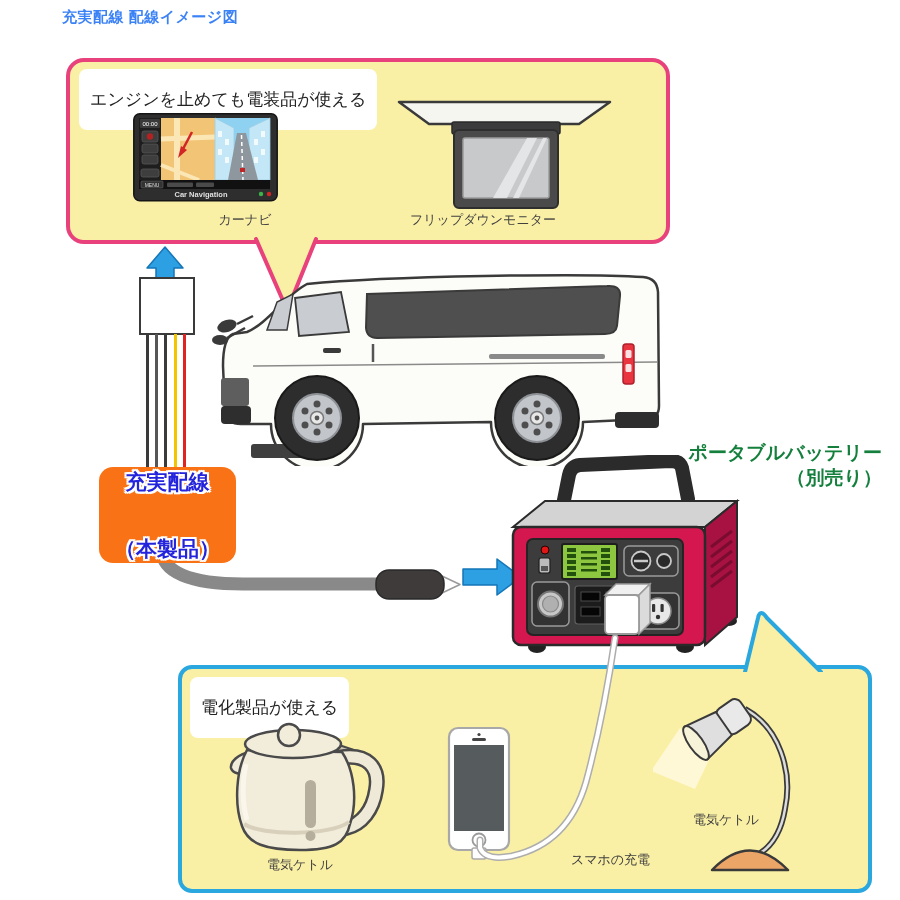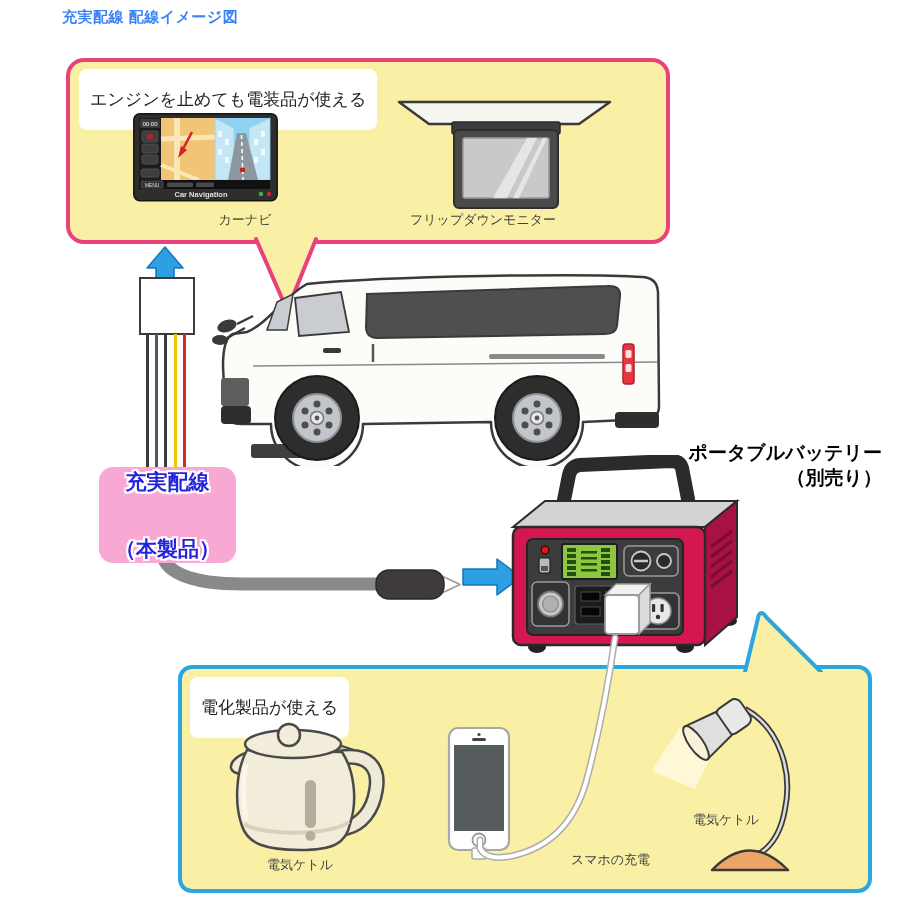--- a/index.html
+++ b/index.html
@@ -6,22 +6,22 @@
   #canvas{position:relative;width:900px;height:900px;background:#ffffff;overflow:hidden;
           font-family:"Liberation Sans","DejaVu Sans",sans-serif;color:#222;}
   .abs{position:absolute;}
   .title{font-size:15px;font-weight:bold;color:#3b82f6;letter-spacing:0.5px;margin-left:40px;}
   .bubble{box-sizing:border-box;background:#FAF0A5;border-radius:18px;}
   .bubble.pink{border:4px solid #E8417C;}
   .bubble.blue{border:4px solid #2AA7DE;border-radius:14px;}
   .chip{display:inline-block;background:#ffffff;border-radius:8px;padding:20px 11px;
         font-size:17px;color:#222;line-height:1.25;}
   .item-label{font-size:13px;color:#404040;text-align:center;}
-  .blue-label{color:#000000;font-weight:bold;font-size:19px;line-height:1.3;text-align:right;}
-  .harness-box{box-sizing:border-box;background:#f9a8d4;border-radius:14px;
+  .blue-label{color:#15803d;font-weight:bold;font-size:19px;line-height:1.3;text-align:right;}
+  .harness-box{box-sizing:border-box;background:#f97316;border-radius:14px;
                display:flex;flex-direction:column;justify-content:center;align-items:center;gap:40px;}
   .harness-box div{font-size:21px;font-weight:bold;color:#2424DC;line-height:1.3;
      text-shadow:-2px -2px 0 #fff,2px -2px 0 #fff,-2px 2px 0 #fff,2px 2px 0 #fff,
                  0 -2px 0 #fff,0 2px 0 #fff,-2px 0 0 #fff,2px 0 0 #fff;}
   .wire{position:absolute;width:3px;}
   svg{display:block;}
   svg text{font-family:"Liberation Sans","DejaVu Sans",sans-serif;}
 </style>
 </head>
 <body>

